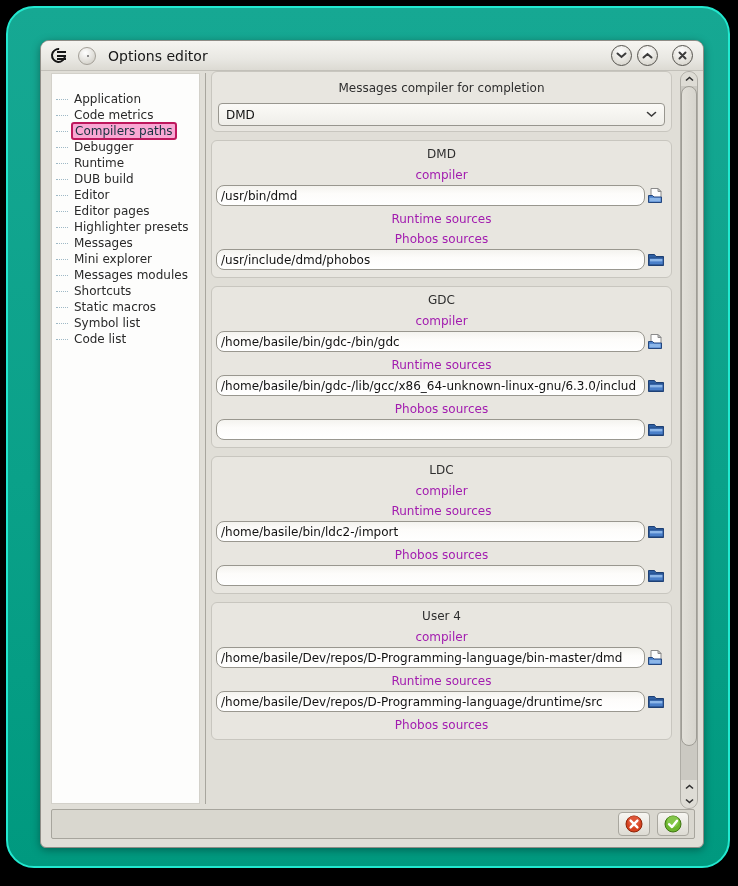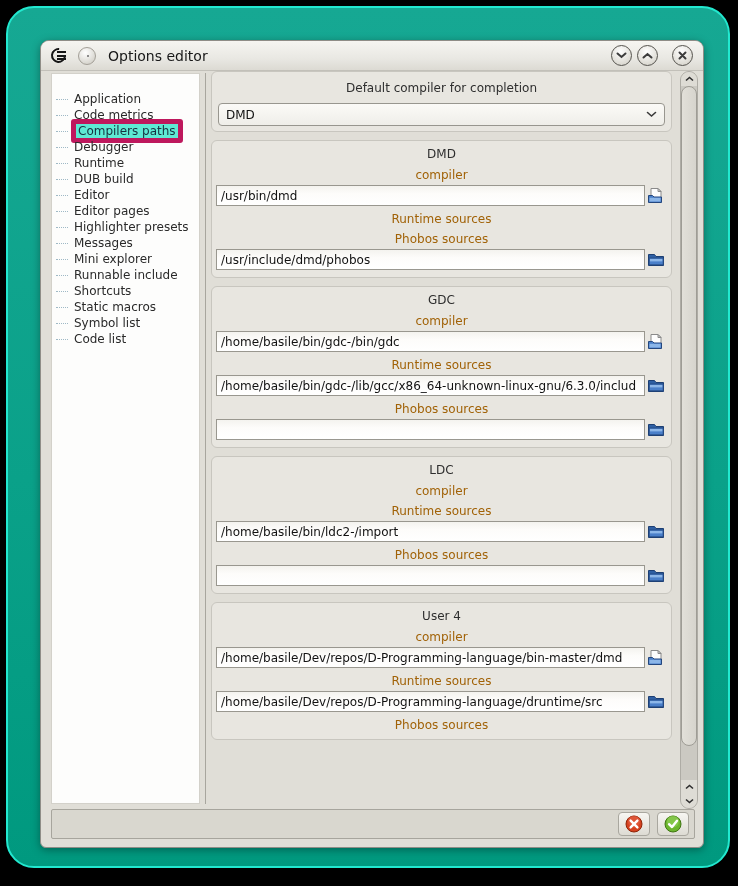--- a/index.html
+++ b/index.html
@@ -53,34 +53,34 @@
   .winbtn svg { display:block; }
   
   .sidebar {
     position:absolute; left:10px; top:32px; width:149px; height:731px;
     background:#fdfdfc; border:1px solid #d3d1ca; overflow:hidden;
   }
   .tree { list-style:none; padding:17px 2px 0 4px; }
   .tree li { display:flex; align-items:center; height:16px; white-space:nowrap; cursor:default; }
   .tree li .twig { width:12px; height:1px; border-top:1px dotted #9fb9c6; margin-right:3px; flex:0 0 auto; }
   .tree li .lbl { padding:0 3px; border-radius:3px; line-height:14px; color:#2a2a2a; }
-  .tree li.selected .lbl { background:#5eead4; border:5px solid #be185d; color:#16323f; padding:0 2px; }
+  .tree li.selected .lbl { background:#f9a8d4; border:2px solid #be185d; color:#16323f; padding:0 2px; }
   .splitter { position:absolute; left:164px; top:32px; width:1px; height:731px; background:#a8a69e; }
   
   .mainpanel { position:absolute; left:169px; top:30px; width:488px; height:738px; overflow:hidden; }
   .scrollcontent { position:absolute; left:0; top:0; width:462px; }
   .group {
     background:#e8e6e0; border:1px solid #c8c6bf; border-radius:6px;
     margin:0 0 8px 1px; padding:5px 4px 7px 4px;
   }
   .group-title { text-align:center; color:#2e2e2e; height:15px; line-height:15px; margin-top:1px; }
-  .field-label { text-align:center; color:#a16207; height:14px; line-height:14px; margin-top:6px; }
+  .field-label { text-align:center; color:#a21caf; height:14px; line-height:14px; margin-top:6px; }
   .field-row { display:flex; align-items:center; margin-top:3px; height:21px; }
   .path-input {
-    flex:1; height:21px; border:1px solid #99978f; border-radius:0;
+    flex:1; height:21px; border:1px solid #99978f; border-radius:8px;
     background:linear-gradient(180deg,#f4f3ef,#fdfcfa 40%,#ffffff);
     font-family:"DejaVu Sans","Liberation Sans",sans-serif; font-size:12px;
     color:#121212; padding:0 4px; outline:none;
   }
   .icon-btn { width:22px; height:20px; border:none; background:transparent; display:flex; align-items:center; justify-content:center; cursor:default; padding:0; }
   .combo {
     height:23px; margin:7px 2px 3px 2px; border:1px solid #98968f; border-radius:4px;
     background:linear-gradient(180deg,#fbfaf7,#efeee9);
     display:flex; align-items:center; padding:0 7px; cursor:default;
   }
@@ -190,21 +190,21 @@
           <li>
     <span class="twig"></span>
     <span class="lbl">Messages</span>
   </li>
           <li>
     <span class="twig"></span>
     <span class="lbl">Mini explorer</span>
   </li>
           <li>
     <span class="twig"></span>
-    <span class="lbl">Runnable include</span>
+    <span class="lbl">Messages modules</span>
   </li>
           <li>
     <span class="twig"></span>
     <span class="lbl">Shortcuts</span>
   </li>
           <li>
     <span class="twig"></span>
     <span class="lbl">Static macros</span>
   </li>
           <li>
@@ -215,21 +215,21 @@
     <span class="twig"></span>
     <span class="lbl">Code list</span>
   </li>
         </ul>
     </div>
     <div class="splitter"></div>
 
     <div class="mainpanel">
       <div class="scrollcontent">
         <div class="group" style="height:61px; padding-top:8px;">
-          <div class="group-title">Default compiler for completion</div>
+          <div class="group-title">Messages compiler for completion</div>
           <div class="combo">
             <span class="val">DMD</span>
             <svg width="11" height="7" viewBox="0 0 11 7">
                 <path d="M1.5 1.5 L5.5 5 L9.5 1.5" fill="none" stroke="#3a3a3a" stroke-width="1.6" stroke-linecap="round"></path>
               </svg>
           </div>
         </div>
         <div id="groups-container">
             <div class="group">
     <div class="group-title">DMD</div>

